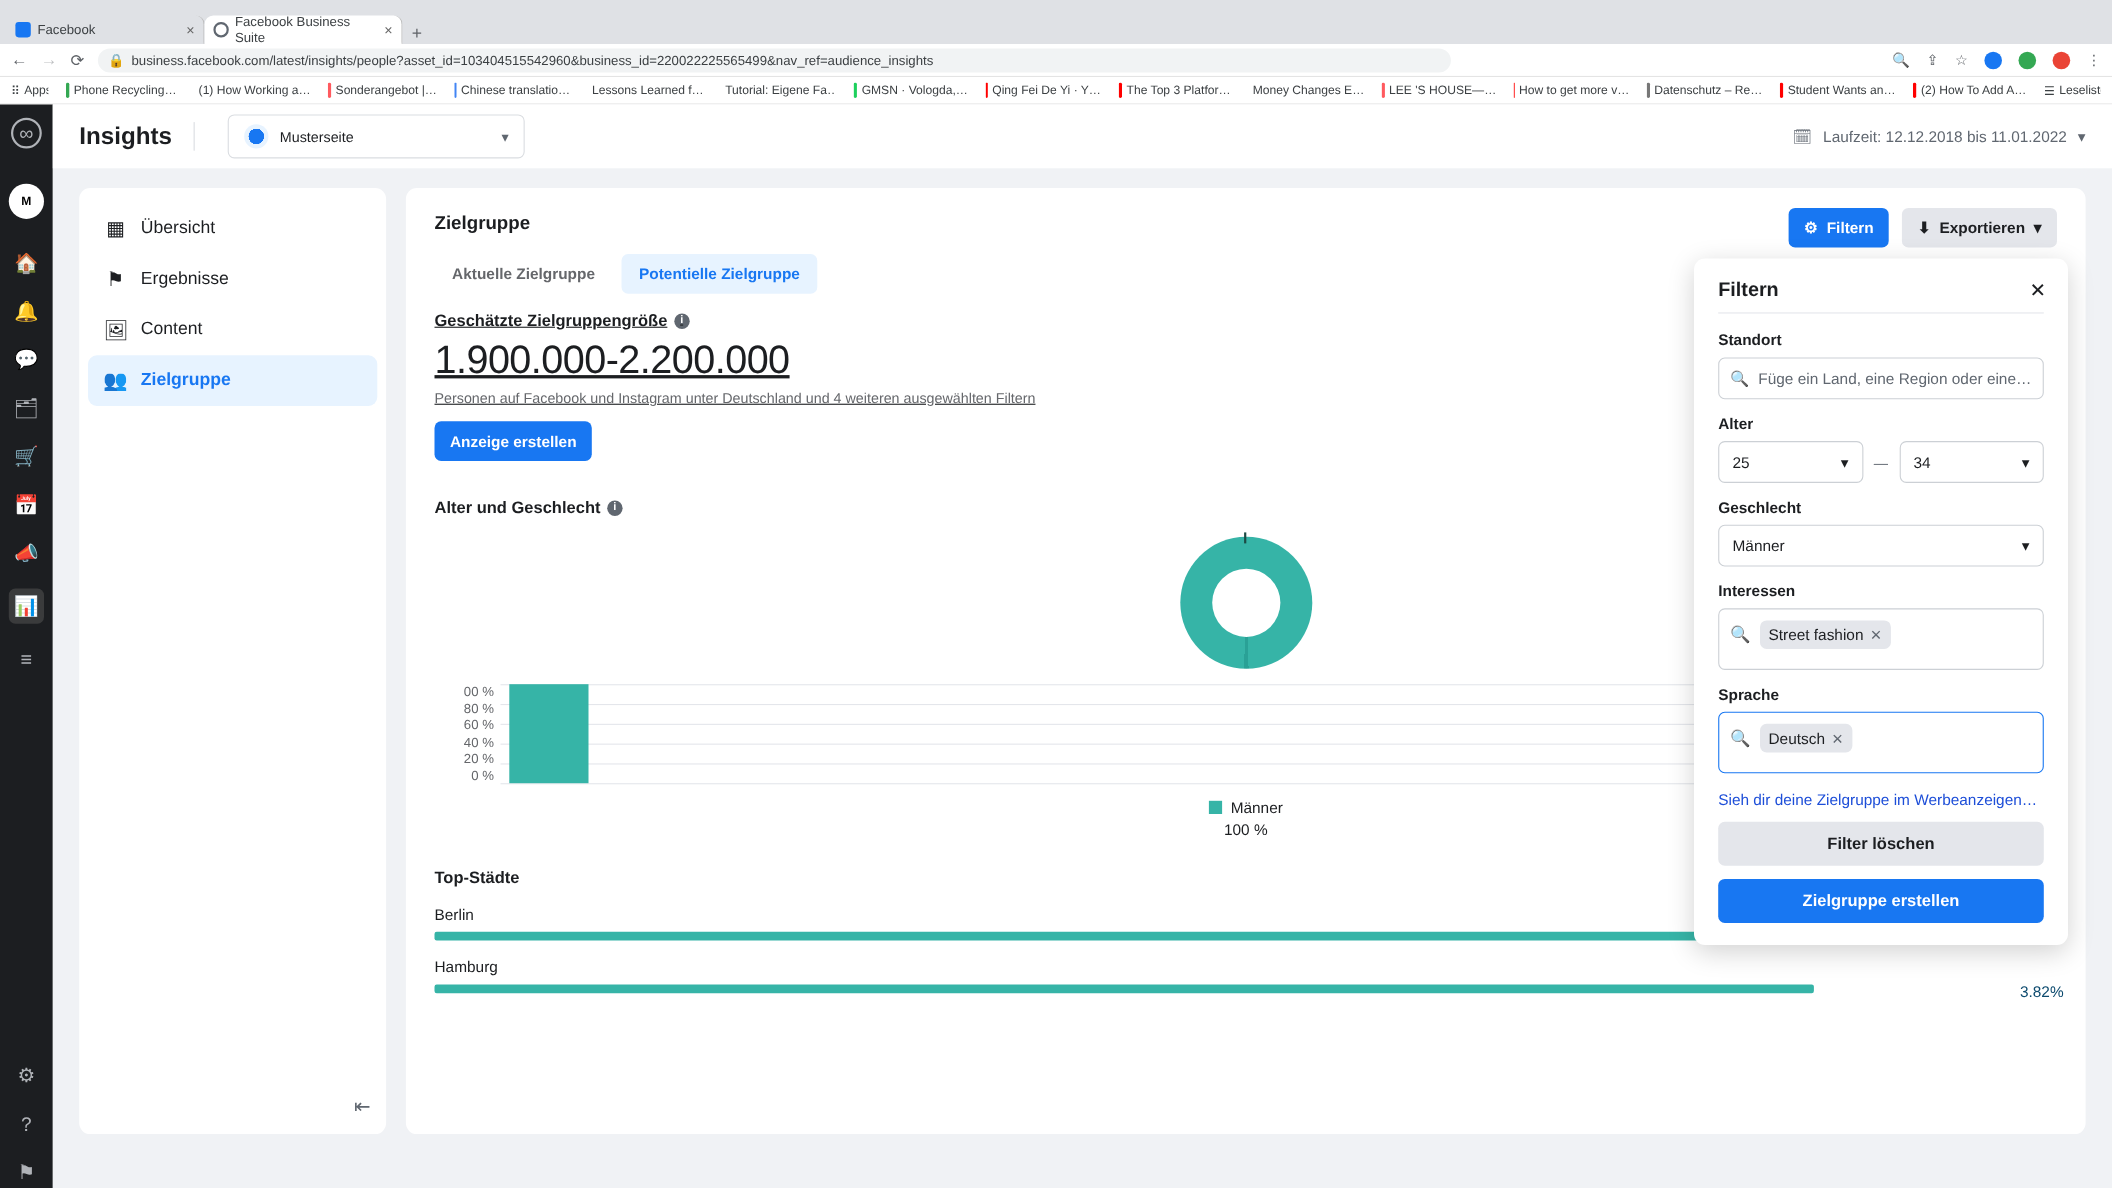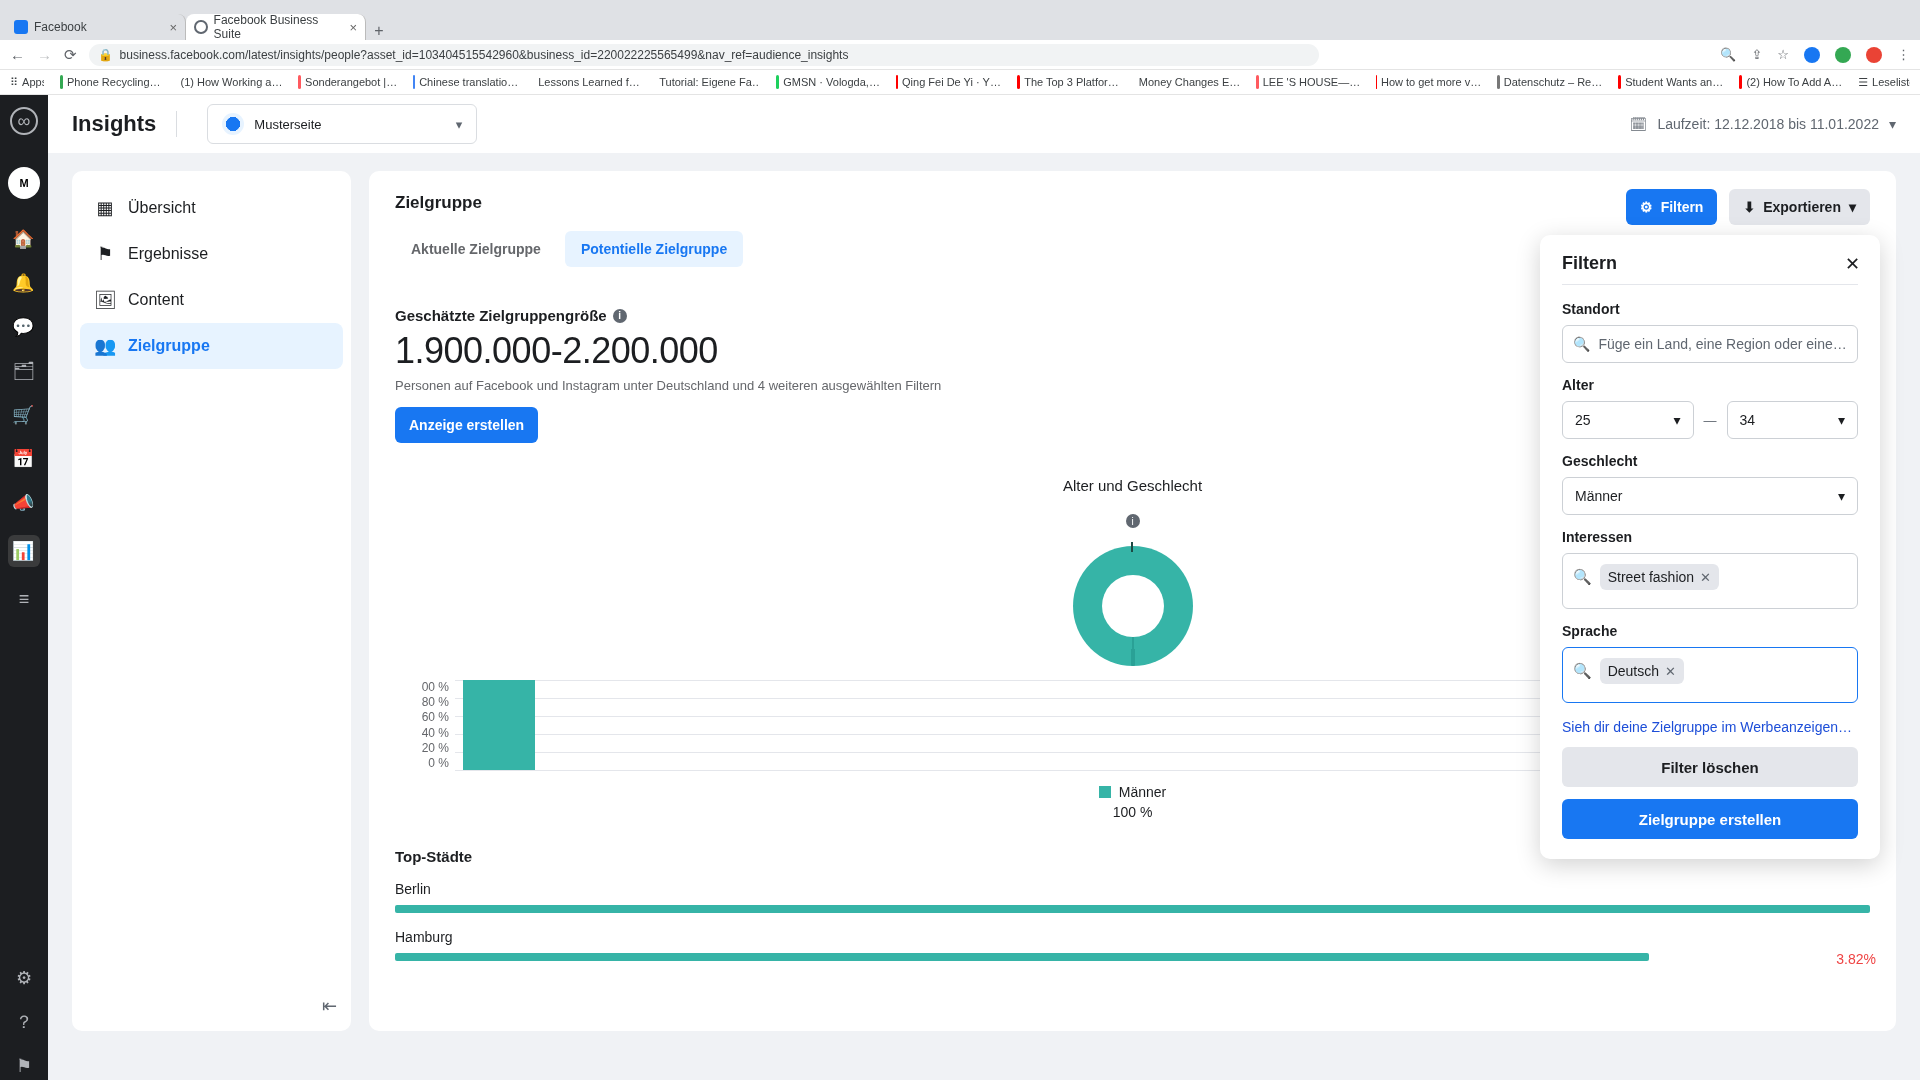--- a/index.html
+++ b/index.html
@@ -52,48 +52,48 @@
   .main h2 { font-size:17px; font-weight:700; margin-bottom:18px; }
   .actions-row { position:absolute; top:18px; right:26px; display:flex; gap:12px; }
   .btn { height:36px; border-radius:6px; display:flex; align-items:center; padding:0 14px; gap:8px; font-size:14px; font-weight:600; cursor:pointer; }
   .btn-primary { background:#1877f2; color:#fff; }
   .btn-secondary { background:#e4e6eb; color:#1c1e21; }
 
   .tabs-row { display:flex; gap:8px; }
   .tab-pill { padding:10px 16px; border-radius:6px; font-size:14px; font-weight:600; color:#65676b; cursor:pointer;}
   .tab-pill.active { background:#e7f3ff; color:#1877f2; }
 
-  .est-section { margin-top:40px; }
+  .est-section { margin-top:16px;text-decoration:underline; }
   .est-label { font-size:15px; font-weight:700; display:flex; align-items:center; gap:6px; }
   .info-dot { width:14px; height:14px; border-radius:50%; background:#606770; color:#fff; font-size:10px; display:inline-flex; align-items:center; justify-content:center; }
   .est-value { font-size:36px; font-weight:400; margin-top:6px; letter-spacing:-0.5px; }
   .est-desc { font-size:13px; color:#65676b; margin-top:6px; }
   .create-ad { margin-top:14px; display:inline-flex;text-align:right; }
 
   .chart-section { margin-top:34px; }
-  .chart-title { font-size:15px; font-weight:400; display:flex; gap:20px; align-items:center;flex-direction:column; }
+  .chart-title { font-size:15px; font-weight:700; display:flex; gap:6px; align-items:center; }
   .donut-wrap { display:flex; justify-content:center; margin:18px 0 8px; }
   .donut { width:120px; height:120px; border-radius:50%; background:conic-gradient(#36b4a7 0deg 178deg, #2aa196 178deg 182deg, #36b4a7 182deg 360deg); display:flex; align-items:center; justify-content:center; position:relative;}
   .donut::after { content:""; width:62px; height:62px; background:#fff; border-radius:50%; }
   .donut::before { content:""; position:absolute; top:-4px; left:58px; width:2px; height:10px; background:#1c4a44; }
 
   .bar-grid { position:relative; height:90px; margin-top:14px; }
   .ylabels { position:absolute; left:0; top:0; bottom:0; width:54px; display:flex; flex-direction:column; justify-content:space-between; text-align:right; font-size:12px; color:#65676b;}
   .plot { position:absolute; left:60px; right:0; top:0; bottom:0; }
   .gridline { position:absolute; left:0; right:0; height:1px; background:#e4e6eb; }
   .bar { position:absolute; bottom:0; width:72px; background:#36b4a7; left:8px; top:0;}
   .legend { margin-top:14px; display:flex; flex-direction:column; align-items:center; gap:4px; font-size:14px; color:#1c1e21; }
   .legend-row{display:flex; gap:8px; align-items:center;}
   .sw { width:12px; height:12px; background:#36b4a7; }
 
   .cities { margin-top:28px; }
   .city-row { margin-top:16px; position:relative; }
   .city-name { font-size:14px; margin-bottom:8px; }
   .city-bar { height:8px; background:#36b4a7; border-radius:2px; }
-  .city-pct { position:absolute; right:-6px; bottom:-6px; font-size:14px; color:#ef4444; }
+  .city-pct { position:absolute; right:-6px; bottom:-6px; font-size:14px; color:#0c4a6e; }
 
   
   .filter-panel { position:absolute; top:46px; right:-10px; width:340px; background:#fff; border-radius:10px; box-shadow:0 6px 24px rgba(0,0,0,0.18); padding:18px 22px 20px; z-index:50;}
   .filter-panel h3 { font-size:18px; font-weight:700; margin-bottom:10px; }
   .filter-panel .close-icn { position:absolute; top:18px; right:20px; font-size:18px; color:#1c1e21; cursor:pointer;}
   .f-divider{height:1px;background:#e4e6eb;margin:8px 0 16px;}
   .f-label { font-size:14px; font-weight:600; margin:14px 0 8px; }
   .f-label:first-of-type{margin-top:0;}
   .f-input { height:38px; border:1px solid #ccd0d5; border-radius:6px; display:flex; align-items:center; padding:0 10px; gap:8px; color:#606770; font-size:14px; overflow:hidden; }
   .f-input.wide{width:100%;}

